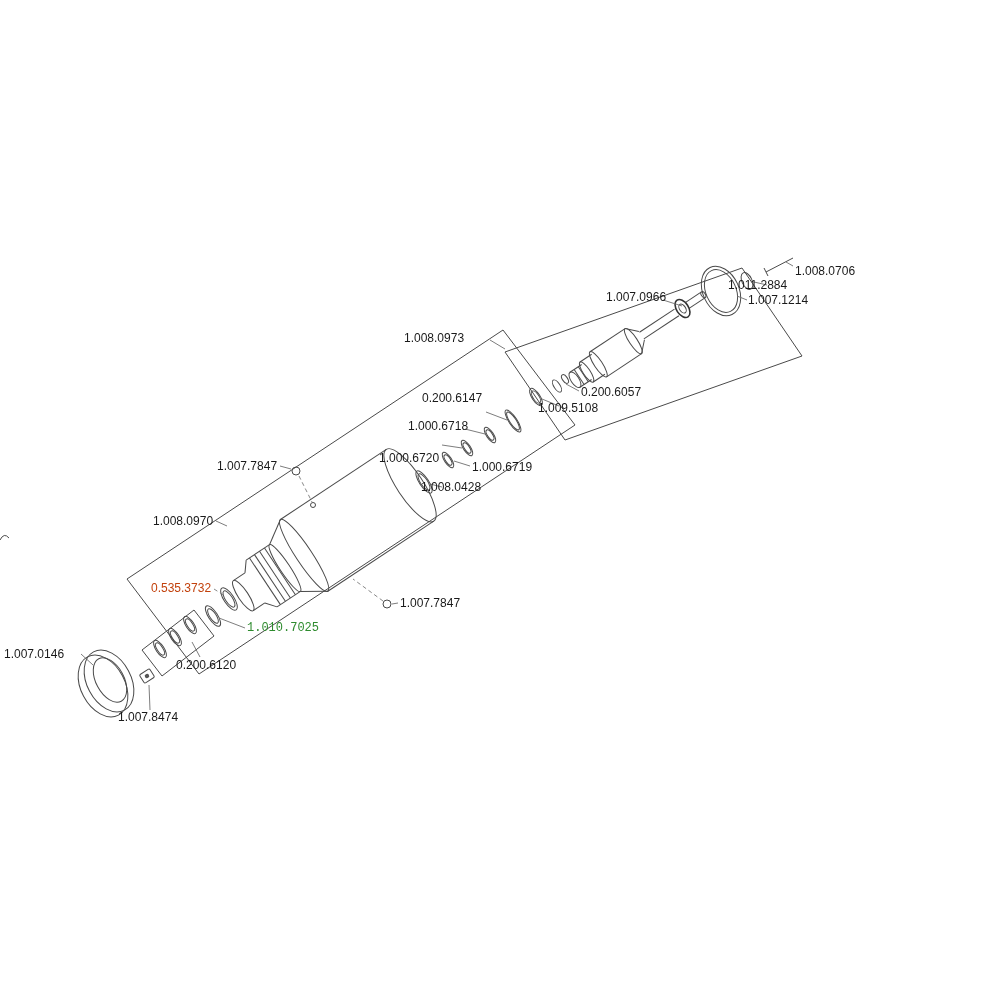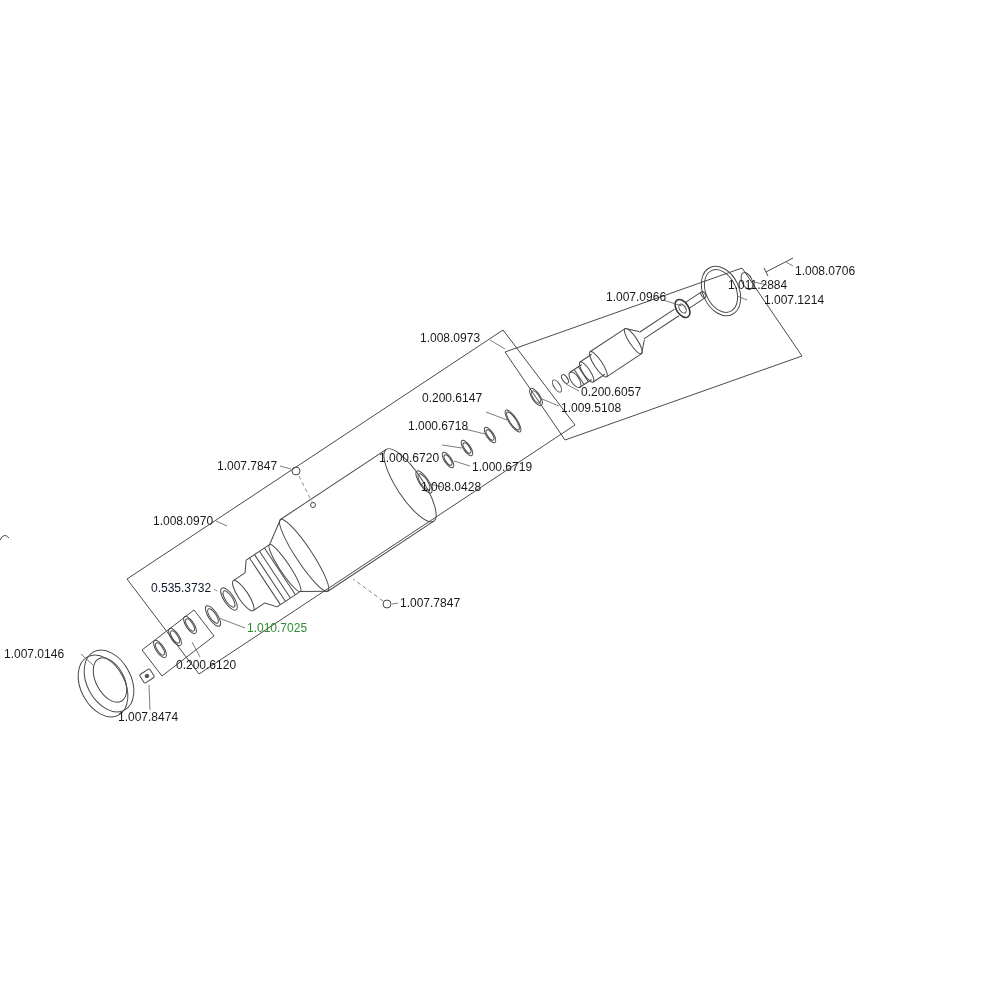--- a/index.html
+++ b/index.html
@@ -156,32 +156,32 @@
       <line class="leader" x1="398" y1="603" x2="392" y2="604"></line>
       <line class="leader" x1="245" y1="628" x2="219" y2="618"></line>
       <line class="leader" x1="81" y1="654" x2="93" y2="665"></line>
       <line class="leader" x1="200" y1="657" x2="192" y2="642"></line>
       <line class="leader" x1="150" y1="710" x2="149" y2="685"></line>
     </g>
   </svg>
 
   <span class="lbl" style="left:795px;top:265px">1.008.0706</span>
   <span class="lbl" style="left:728px;top:279px">1.011.2884</span>
-  <span class="lbl" style="left:764px;top:294px">1.007.1214</span>
+  <span class="lbl" style="left:748px;top:294px">1.007.1214</span>
   <span class="lbl" style="left:606px;top:291px">1.007.0966</span>
-  <span class="lbl" style="left:420px;top:332px">1.008.0973</span>
+  <span class="lbl" style="left:404px;top:332px">1.008.0973</span>
   <span class="lbl" style="left:581px;top:386px">0.200.6057</span>
-  <span class="lbl" style="left:561px;top:402px">1.009.5108</span>
+  <span class="lbl" style="left:538px;top:402px">1.009.5108</span>
   <span class="lbl" style="left:422px;top:392px">0.200.6147</span>
   <span class="lbl" style="left:408px;top:420px">1.000.6718</span>
   <span class="lbl" style="left:379px;top:452px">1.000.6720</span>
   <span class="lbl" style="left:472px;top:461px">1.000.6719</span>
   <span class="lbl" style="left:421px;top:481px">1.008.0428</span>
   <span class="lbl" style="left:217px;top:460px">1.007.7847</span>
   <span class="lbl" style="left:153px;top:515px">1.008.0970</span>
-  <span class="lbl" style="left: 151px; top: 582px; color: #0f172a; text-align: center;">0.535.3732</span>
+  <span class="lbl" style="left: 151px; top: 582px; color: #c2410c; text-align: center;">0.535.3732</span>
   <span class="lbl" style="left:400px;top:597px">1.007.7847</span>
-  <span class="lbl" style="left: 247px; top: 622px; color: rgb(46, 139, 46);">1.010.7025</span>
+  <span class="lbl" style="left: 247px; top: 622px; color: rgb(46, 139, 46); font-family: Liberation Mono, monospace;">1.010.7025</span>
   <span class="lbl" style="left:4px;top:648px">1.007.0146</span>
   <span class="lbl" style="left:176px;top:659px">0.200.6120</span>
   <span class="lbl" style="left:118px;top:711px">1.007.8474</span>
 
 </div>
 
 </body></html>

